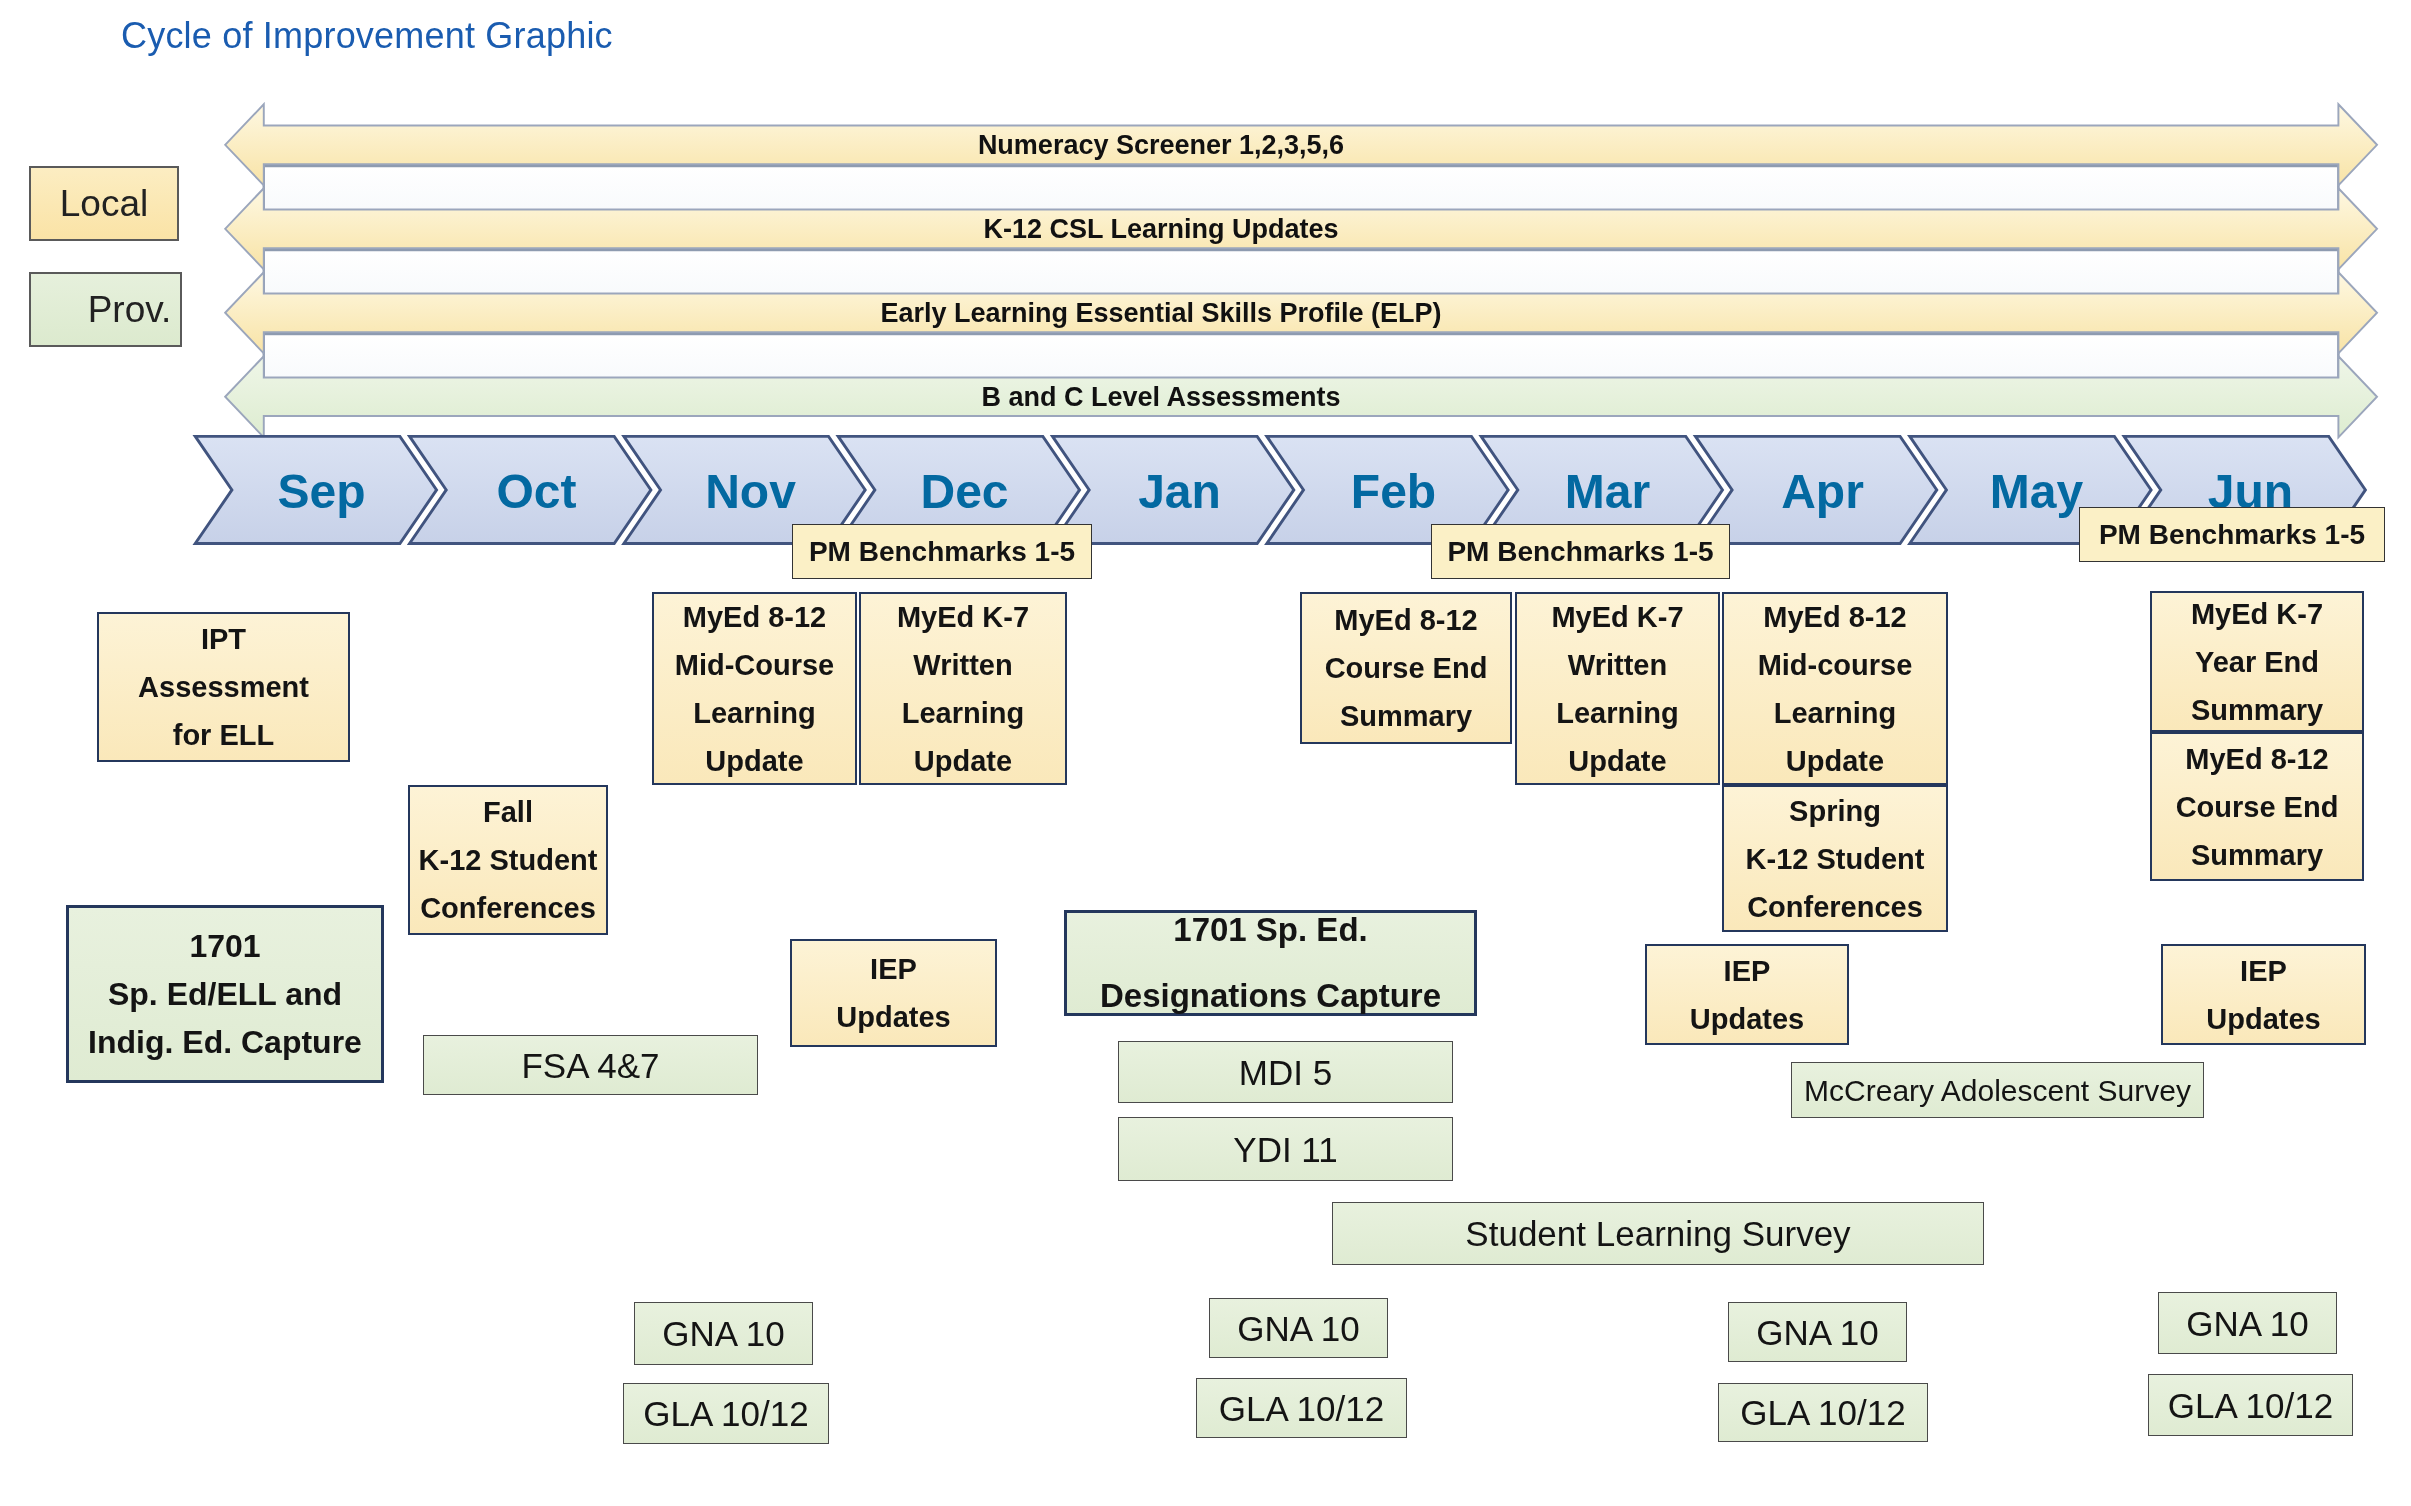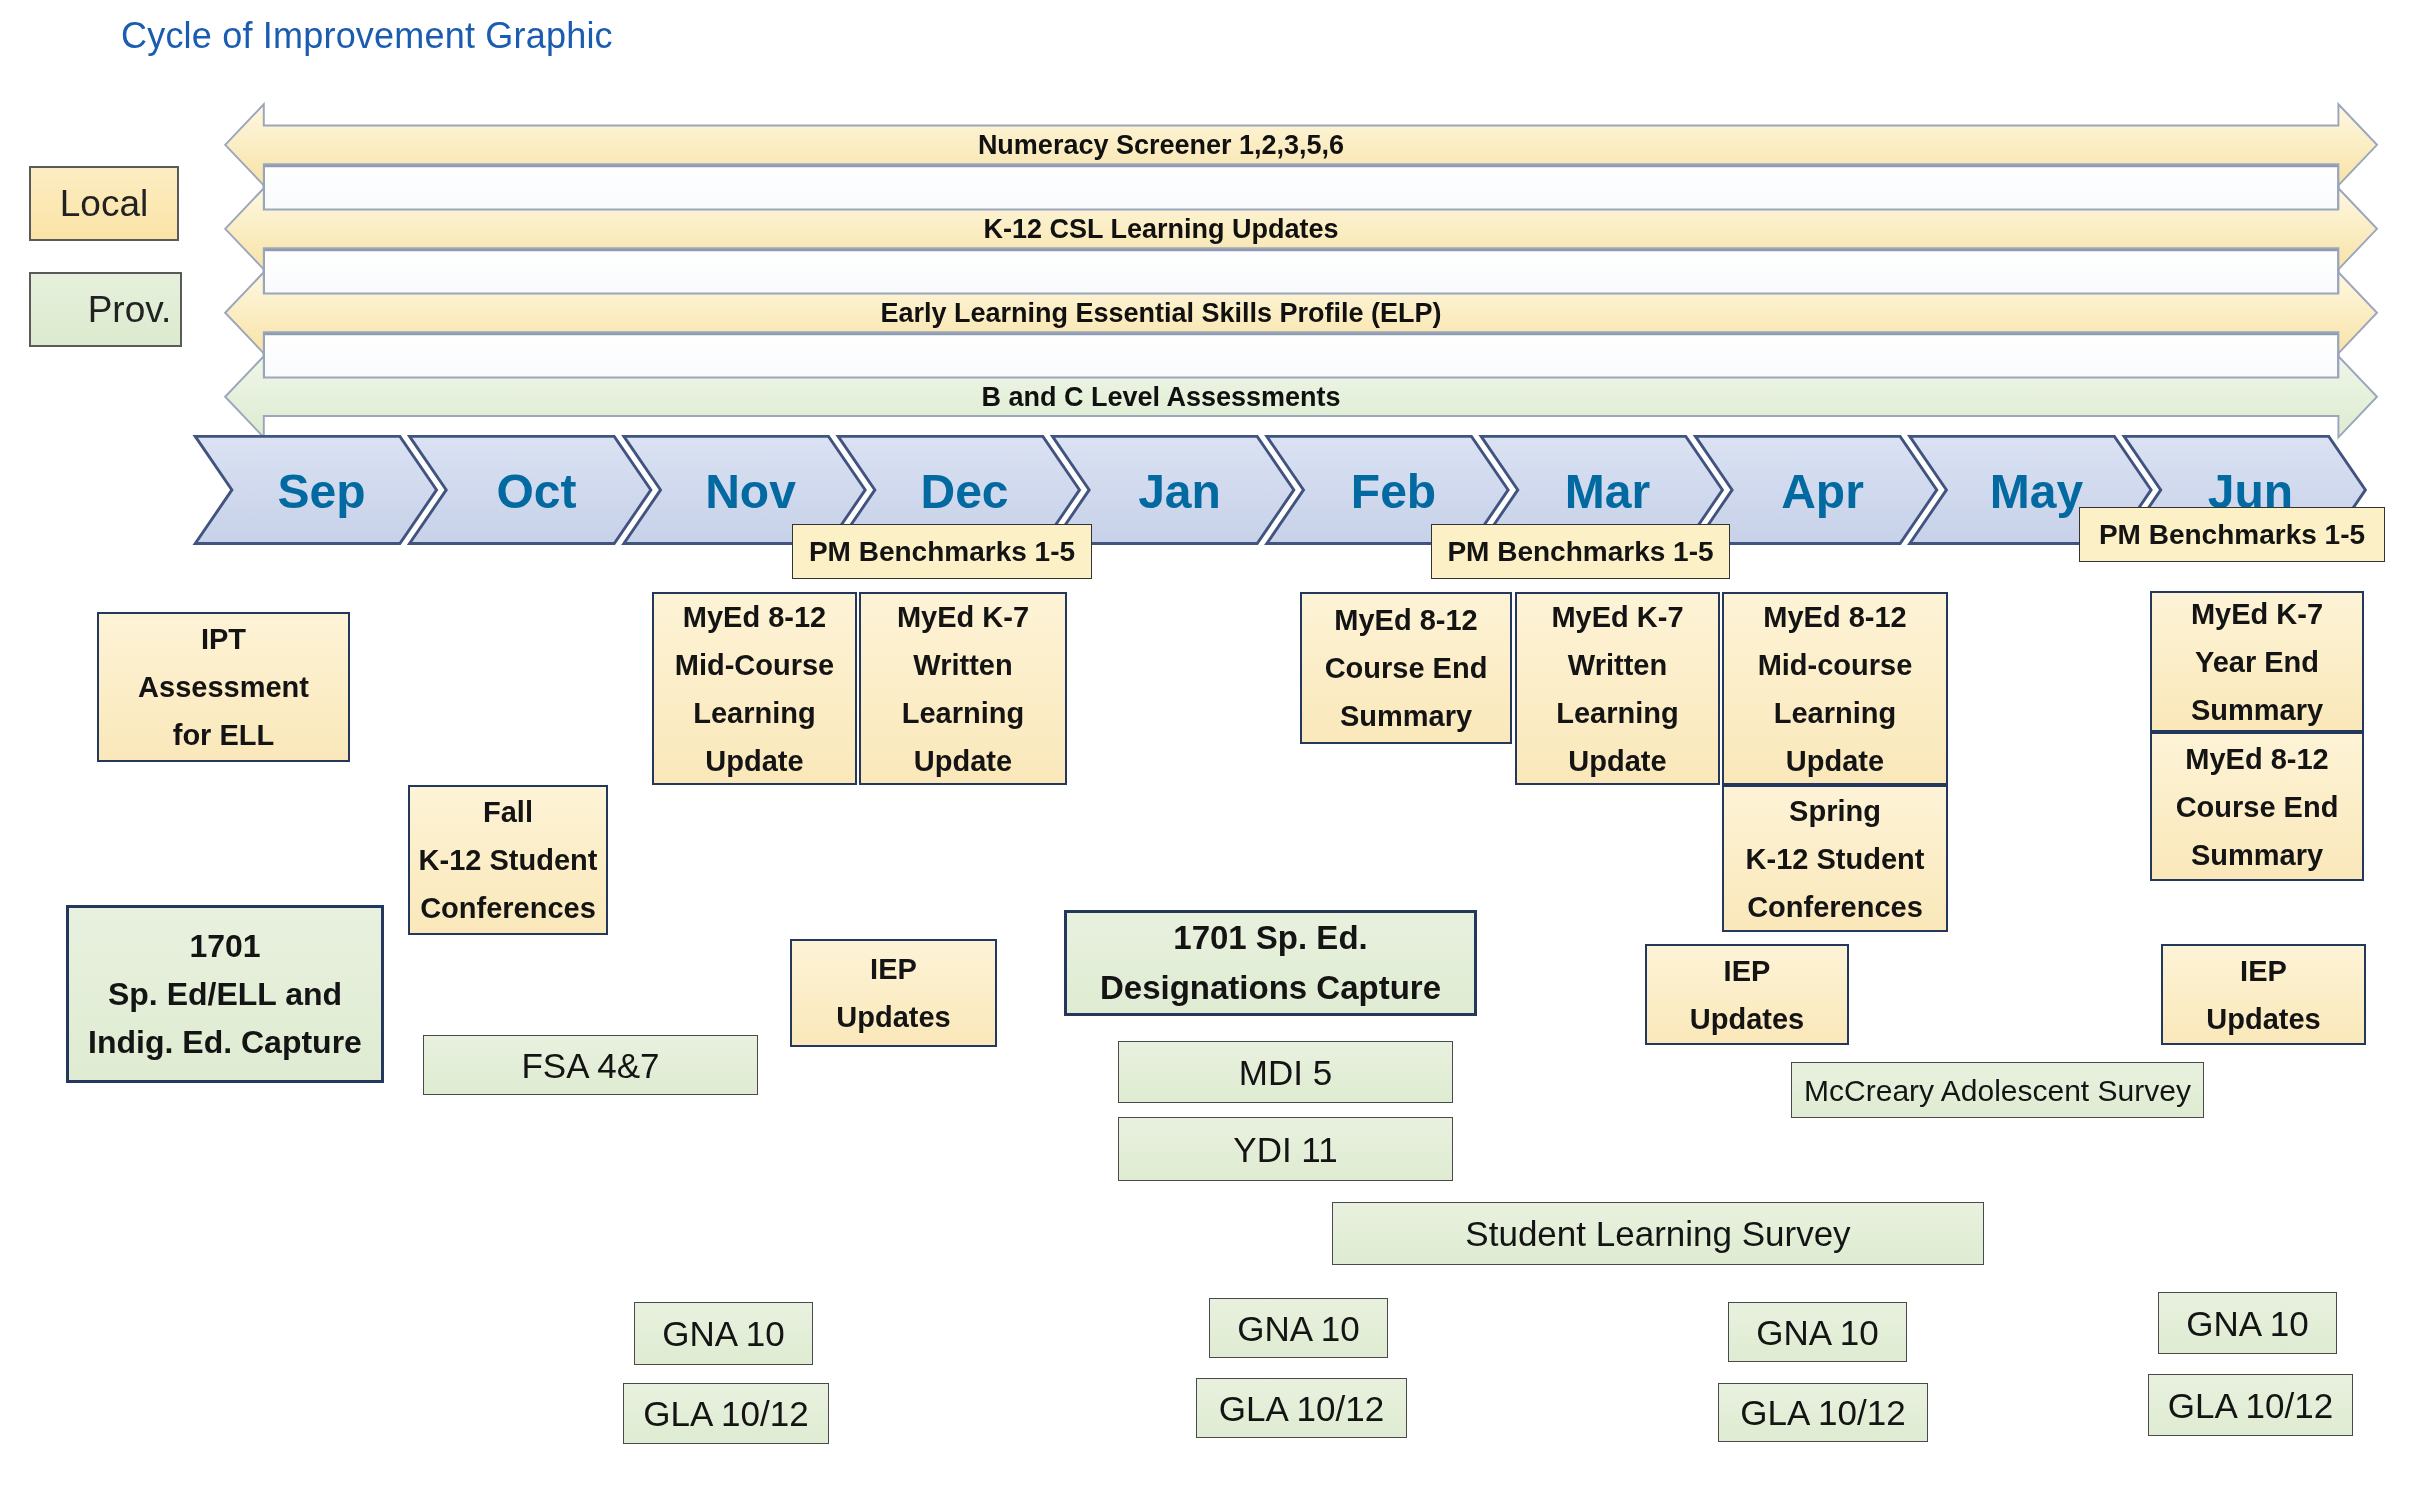--- a/index.html
+++ b/index.html
@@ -75,21 +75,21 @@
   .b-myed-mar {left:1515px;top:592px; width:205px; height:193px;}
   .b-myed-apr {left:1722px;top:592px; width:226px; height:193px;}
   .b-myed-jk7 {left:2150px;top:591px; width:214px; height:141px;}
   .b-myed-j812{left:2150px;top:732px; width:214px; height:149px;}
   .b-fall     {left:408px; top:785px; width:200px; height:150px;}
   .b-spring   {left:1722px;top:785px; width:226px; height:147px;}
   .b-iep-dec  {left:790px; top:939px; width:207px; height:108px;}
   .b-iep-mar  {left:1645px;top:944px; width:204px; height:101px;}
   .b-iep-jun  {left:2161px;top:944px; width:205px; height:101px;}
   .b-1701-l   {left:66px;  top:905px; width:318px; height:178px; font-size:32px;}
-  .b-1701-m   {left:1064px;top:910px; width:413px; height:106px; font-size:33px;line-height:50px;}
+  .b-1701-m   {left:1064px;top:910px; width:413px; height:106px; font-size:33px;line-height:66px;}
   .b-fsa      {left:423px; top:1035px;width:335px; height:60px;text-align:center;}
   .b-mdi      {left:1118px;top:1041px;width:335px; height:62px;}
   .b-ydi      {left:1118px;top:1117px;width:335px; height:64px;}
   .b-mcc      {left:1791px;top:1062px;width:413px; height:56px; font-size:30px;}
   .b-sls      {left:1332px;top:1202px;width:652px; height:63px;}
   .b-gna1{left:634px; top:1302px;width:179px;height:63px;}
   .b-gna2{left:1209px;top:1298px;width:179px;height:60px;}
   .b-gna3{left:1728px;top:1302px;width:179px;height:60px;}
   .b-gna4{left:2158px;top:1292px;width:179px;height:62px;}
   .b-gla1{left:623px; top:1383px;width:206px;height:61px;}

